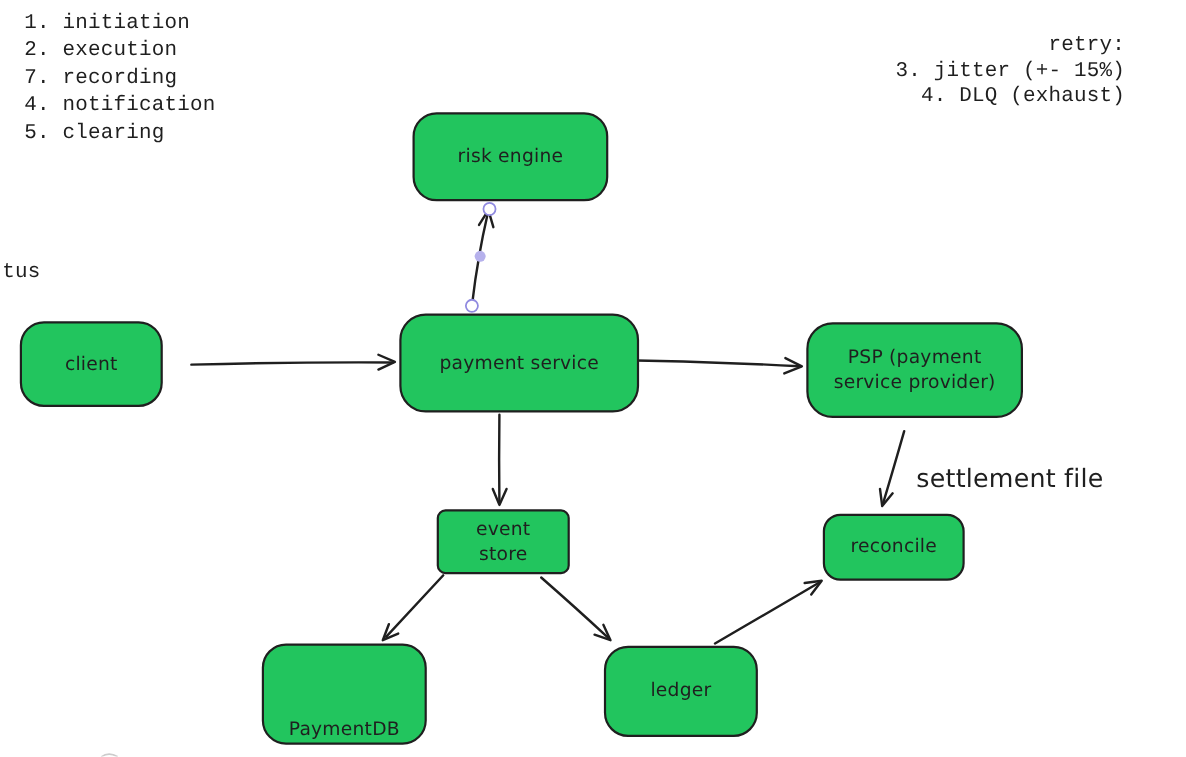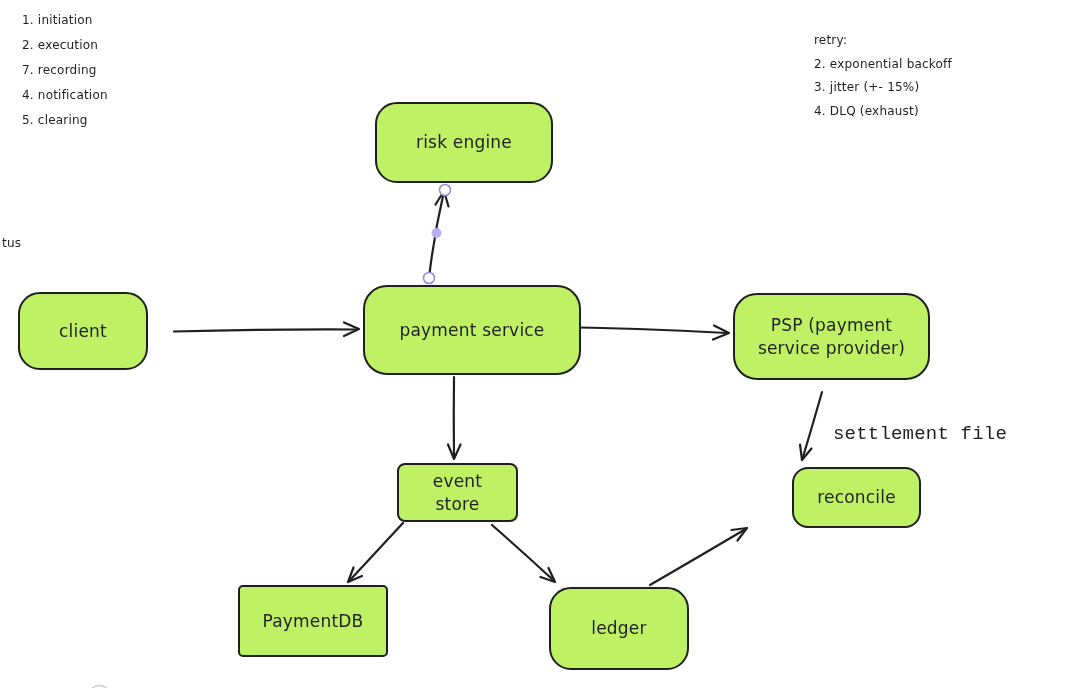--- a/index.html
+++ b/index.html
@@ -25,48 +25,48 @@
     stroke-linecap: round;
     stroke-linejoin: round;
   }
   .handle { fill: #ffffff; stroke: #908ae0; stroke-width: 1.6; }
   .handle-mid { fill: #b6b1ec; stroke: none; }
   .clipped-stroke { stroke: #cccccc; stroke-width: 1.5; fill: none; }
   .node {
     position: absolute;
     box-sizing: border-box;
     border: 2.2px solid #1f1f1f;
-    background: #bef264;
+    background: #22c55e;
     display: flex;
     align-items: center;
     justify-content: center;
     text-align: center;
     z-index: 2;
   }
   .node-label {
     font-size: 17px;
     line-height: 1.35;
     padding: 0 12px;
     letter-spacing: 0.2px;
   }
   .note {
     position: absolute;
     z-index: 3;
-    font-size: 12px;
+    font-size: 19px;
     letter-spacing: 0.2px;
+    font-family: Liberation Mono, monospace;
   }
   .note-line { line-height: 25px; white-space: pre; }
-  .note-line-tight { line-height: 23.5px; white-space: pre; }
+  .note-line-tight { line-height: 23.5px; white-space: pre; text-align: right; }
   .edge-label {
     position: absolute;
     z-index: 3;
-    font-size: 19px;
+    font-size: 23px;
     letter-spacing: 0.2px;
     white-space: pre;
-    font-family: Liberation Mono, monospace;
   }
 </style>
 </head>
 <body>
 
 <div class="canvas">
 
   <svg class="edge-layer">
 
     <g>
@@ -128,43 +128,42 @@
   </div>
 
   <div class="node" style="left:733px; top:293px; width:197px; height:87px; border-radius:24px;justify-content:flex-end;">
     <span class="node-label">PSP (payment service provider)</span>
   </div>
 
   <div class="node" style="left:397px; top:463px; width:121px; height:59px; border-radius:8px;">
     <span class="node-label" style="padding:0 20px;">event store</span>
   </div>
 
-  <div class="node" style="left:748px; top:467px; width:129px; height:61px; border-radius:16px;margin-left:44px;">
+  <div class="node" style="left:748px; top:467px; width:129px; height:61px; border-radius:16px;">
     <span class="node-label">reconcile</span>
   </div>
 
-  <div class="node" style="left:238px; top:585px; width:150px; height:72px; border-radius:5px;">
+  <div class="node" style="left:238px; top:585px; width:150px; height:92px; border-radius:22px;align-items:flex-end;">
     <span class="node-label">PaymentDB</span>
   </div>
 
   <div class="node" style="left:513px; top:587px; width:140px; height:83px; border-radius:22px;margin-left:36px;">
     <span class="node-label">ledger</span>
   </div>
 
   <div class="note" style="left:22px; top:8px;">
     <div class="note-line">1. initiation</div>
     <div class="note-line">2. execution</div>
     <div class="note-line">7. recording</div>
     <div class="note-line">4. notification</div>
     <div class="note-line">5. clearing</div>
   </div>
 
   <div class="note" style="left:814px; top:29px;">
     <div class="note-line-tight">retry:</div>
-    <div class="note-line-tight">2. exponential backoff</div>
     <div class="note-line-tight">3. jitter (+- 15%)</div>
     <div class="note-line-tight">4. DLQ (exhaust)</div>
   </div>
 
   <div class="note" style="left:2px; top:236px;">tus</div>
 
   <div class="edge-label" style="left:833px; top:423px;">settlement file</div>
 
 </div>
 

